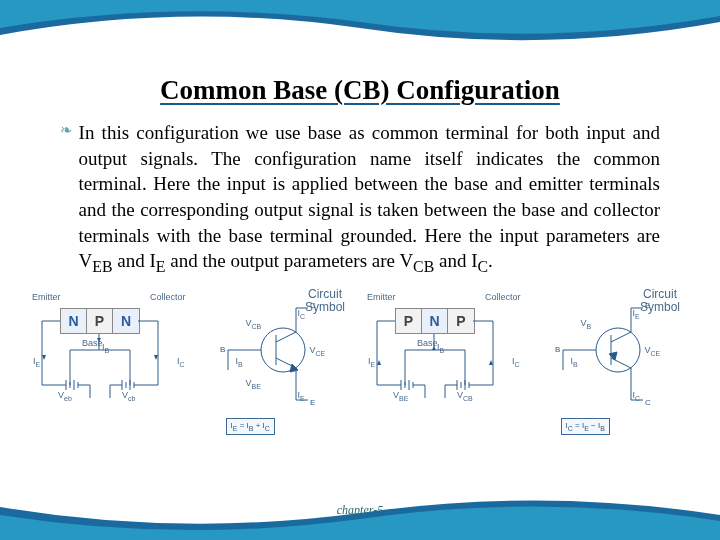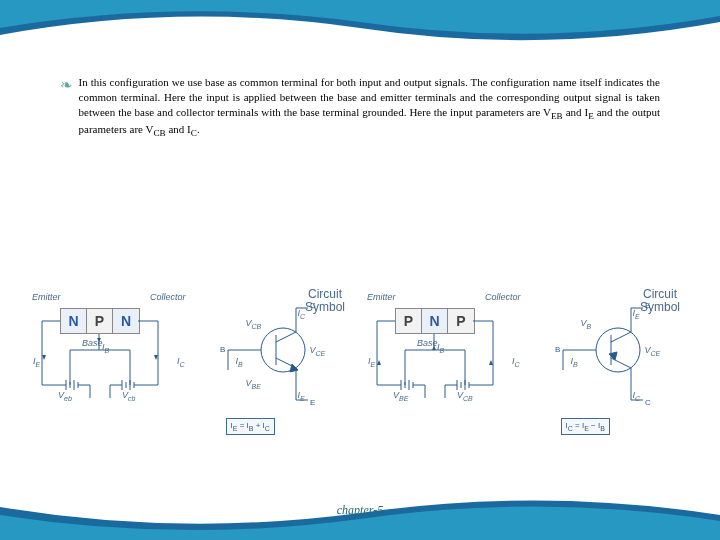--- a/index.html
+++ b/index.html
@@ -47,21 +47,21 @@
     gap: 6px;
   }
   .bullet {
     font-size: 15px;
     color: #5fa8a8;
     line-height: 1.3;
     flex: 0 0 auto;
     padding-top: 1px;
   }
   .body-text {
-    font-size: 11px;
+    font-size: 19px;
     line-height: 1.35;
     color: #000;
     text-align: justify;
   }
   .diagrams {
     position: absolute;
     top: 290px;
     left: 30px;
     right: 30px;
     height: 185px;
@@ -95,21 +95,21 @@
   .seg-p { background: #f2f2f2; color: #444; }
   .footer {
     position: absolute;
     bottom: 22px;
     left: 0; right: 0;
     text-align: center;
     font-size: 12px;
     color: #2a6a6a;
     font-style: italic;
   }
-  .lbl { position: absolute; font-size: 9px; color: #4a6a8a; font-style: italic; }
+  .lbl { position: absolute; font-size: 9px; color: #4a6a8a; }
   .sub { font-size: 7px; vertical-align: sub; }
   svg.wires { position: absolute; top: 0; left: 0; }
   .eq-box {
     position: absolute;
     border: 1px solid #3a6a9a;
     background: #f4f8fc;
     font-size: 8px;
     color: #2a5a8a;
     padding: 2px 4px;
   }
@@ -127,20 +127,21 @@
 <svg class="wave-top" viewBox="0 0 720 70" preserveAspectRatio="none">
   <path d="M0,0 L720,0 L720,22 Q540,55 360,28 Q180,2 0,35 Z" fill="#1a6aa0"></path>
   <path d="M0,0 L720,0 L720,16 Q540,48 360,22 Q180,-2 0,28 Z" fill="#2aa0c8" opacity="0.85"></path>
 </svg>
 <svg class="wave-bottom" viewBox="0 0 720 55" preserveAspectRatio="none">
   <path d="M0,55 L720,55 L720,30 Q540,2 360,28 Q180,52 0,22 Z" fill="#1a6aa0"></path>
   <path d="M0,55 L720,55 L720,36 Q540,8 360,34 Q180,58 0,30 Z" fill="#2aa0c8" opacity="0.85"></path>
 </svg>
 
 <div class="content">
+  <h1 class="title">Common Base (CB) Configuration</h1>
   <div class="bullet-row">
     <span class="bullet">❧</span>
     <p class="body-text" id="body-p">In this configuration we use base as common terminal for both input and output signals. The configuration name itself indicates the common terminal. Here the input is applied between the base and emitter terminals and the corresponding output signal is taken between the base and collector terminals with the base terminal grounded. Here the input parameters are V<sub>EB</sub> and I<sub>E</sub> and the output parameters are V<sub>CB</sub> and I<sub>C</sub>.</p>
   </div>
 </div>
 
 <div class="diagrams">
 
   <div class="diagram">
     <span class="lbl" style="top:2px;left:2px">Emitter</span>

